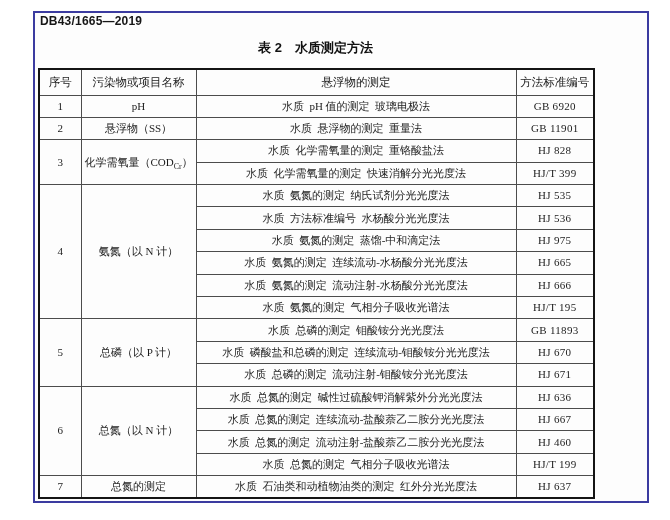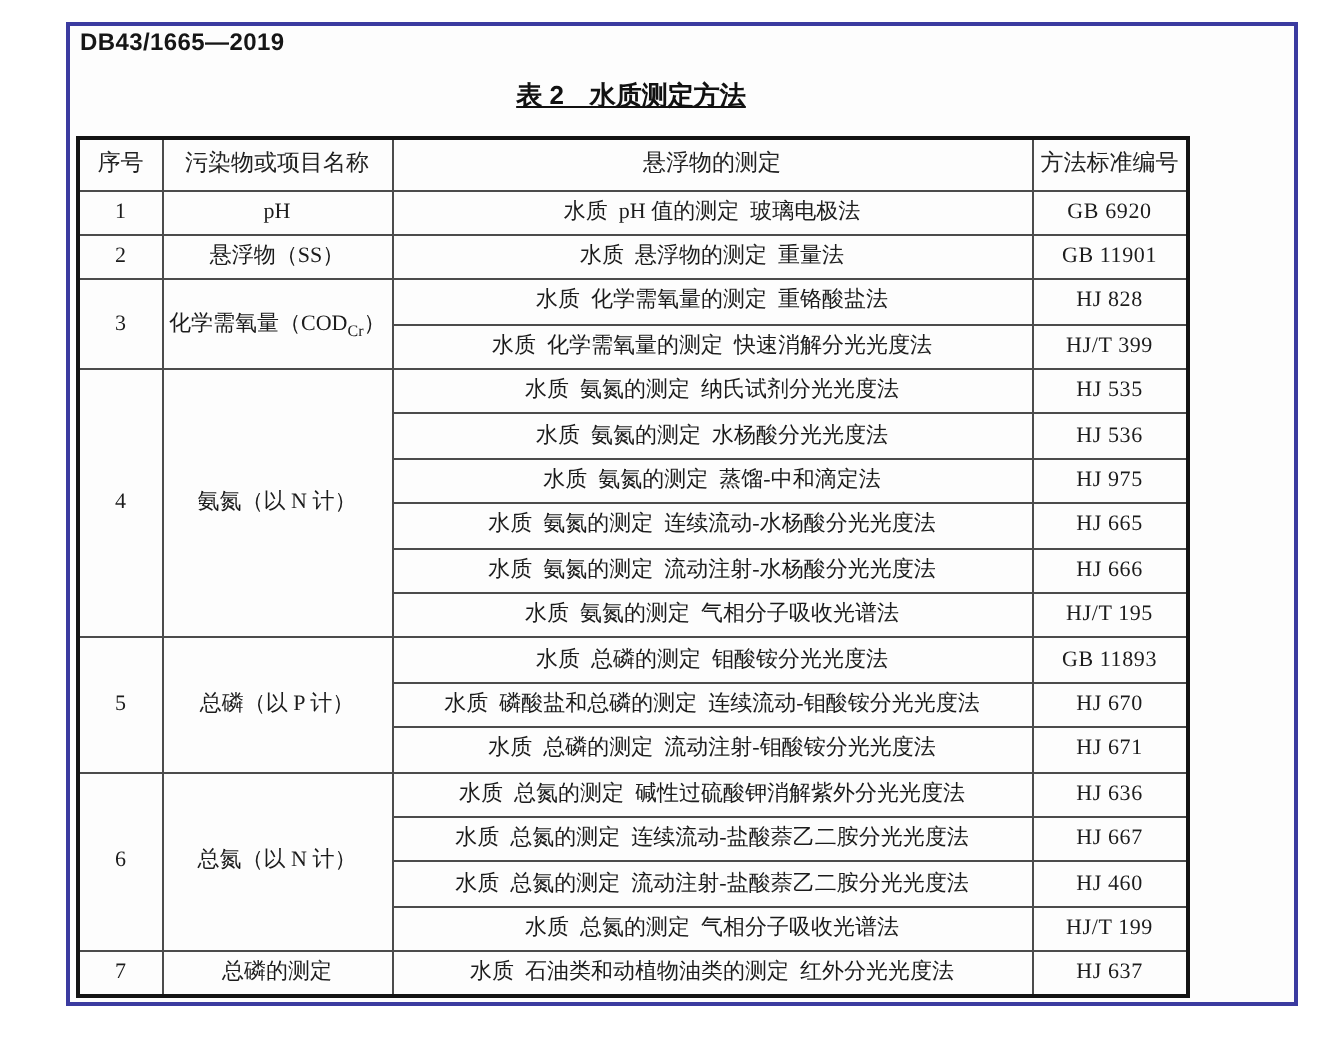--- a/index.html
+++ b/index.html
@@ -39,21 +39,20 @@
     position: absolute;
     left: 38px;
     top: 39px;
     width: 555px;
     text-align: center;
     font-family: "Liberation Sans", "DejaVu Sans", sans-serif;
     font-weight: bold;
     font-size: 13px;
     color: #111111;
     white-space: pre;
-    text-decoration: underline;
   }
   table.methods {
     position: absolute;
     left: 38px;
     top: 68px;
     width: 555px;
     border-collapse: collapse;
     table-layout: fixed;
     border: 2px solid #141414;
     font-size: 11px;
@@ -134,21 +133,21 @@
         <td class="method">水质  化学需氧量的测定  快速消解分光光度法</td>
         <td class="code">HJ/T 399</td>
       </tr>
       <tr>
         <td rowspan="6" class="no">4</td>
         <td rowspan="6" class="name">氨氮（以 N 计）</td>
         <td class="method">水质  氨氮的测定  纳氏试剂分光光度法</td>
         <td class="code">HJ 535</td>
       </tr>
       <tr>
-        <td class="method">水质  氨氮的测定  水杨酸分光光度法</td>
+        <td class="method">水质  方法标准编号  水杨酸分光光度法</td>
         <td class="code">HJ 536</td>
       </tr>
       <tr>
         <td class="method">水质  氨氮的测定  蒸馏-中和滴定法</td>
         <td class="code">HJ 975</td>
       </tr>
       <tr>
         <td class="method">水质  氨氮的测定  连续流动-水杨酸分光光度法</td>
         <td class="code">HJ 665</td>
       </tr>
@@ -187,18 +186,18 @@
       <tr>
         <td class="method">水质  总氮的测定  流动注射-盐酸萘乙二胺分光光度法</td>
         <td class="code">HJ 460</td>
       </tr>
       <tr>
         <td class="method">水质  总氮的测定  气相分子吸收光谱法</td>
         <td class="code">HJ/T 199</td>
       </tr>
       <tr>
         <td rowspan="1" class="no">7</td>
-        <td rowspan="1" class="name">总磷的测定</td>
+        <td rowspan="1" class="name">总氮的测定</td>
         <td class="method">水质  石油类和动植物油类的测定  红外分光光度法</td>
         <td class="code">HJ 637</td>
       </tr>
     </tbody>
 </table>
 
 </body></html>

